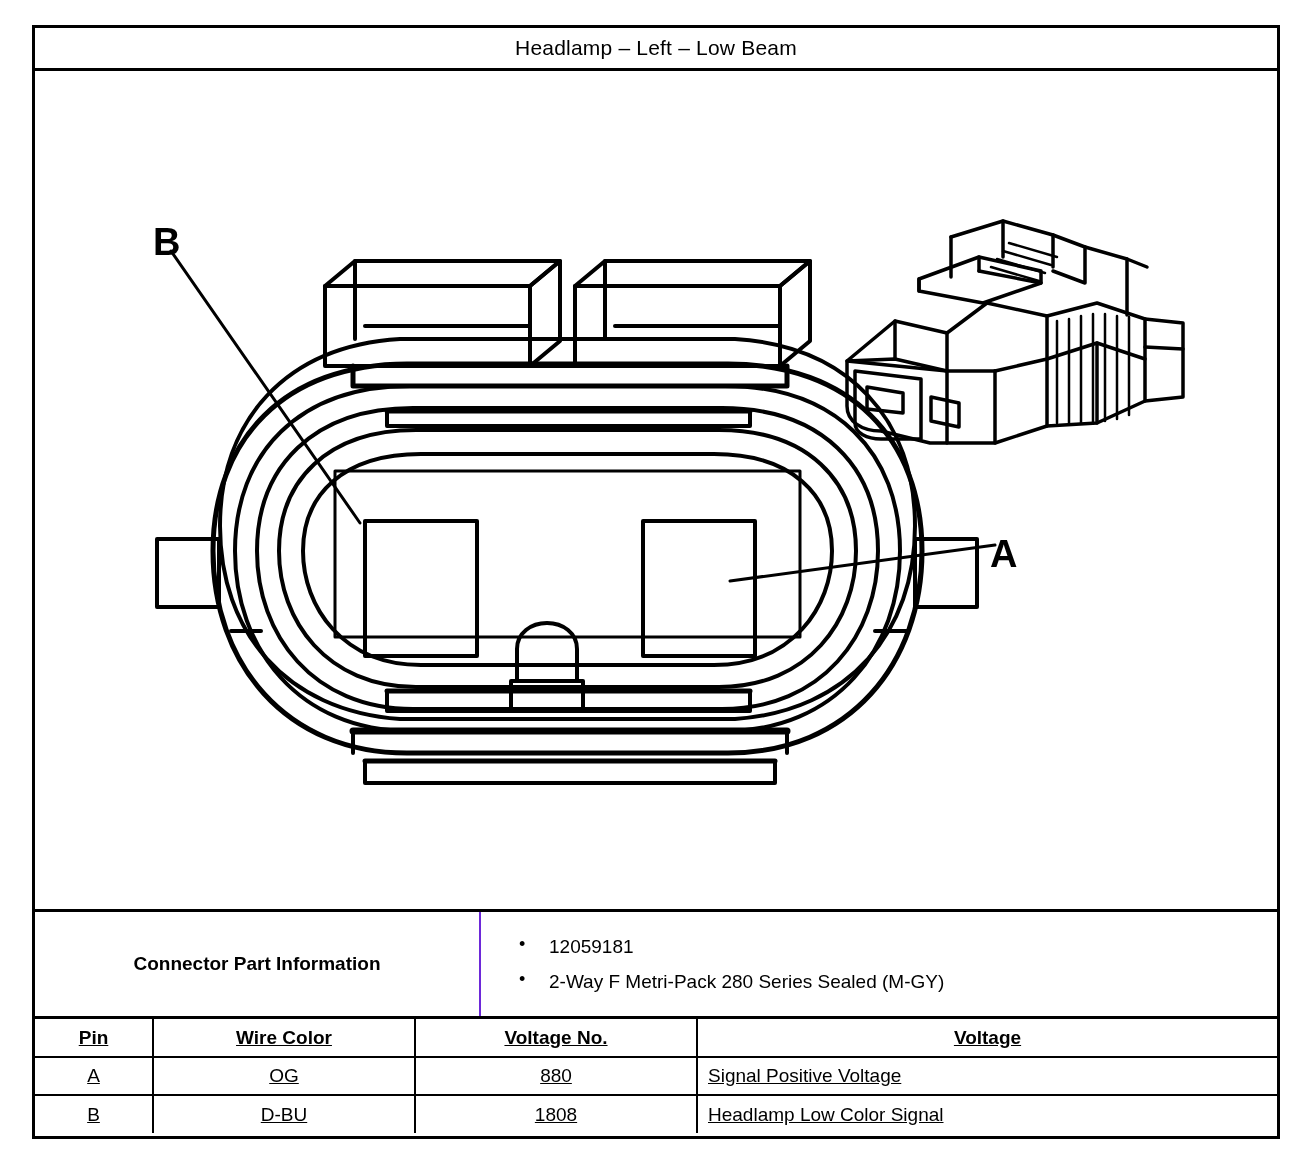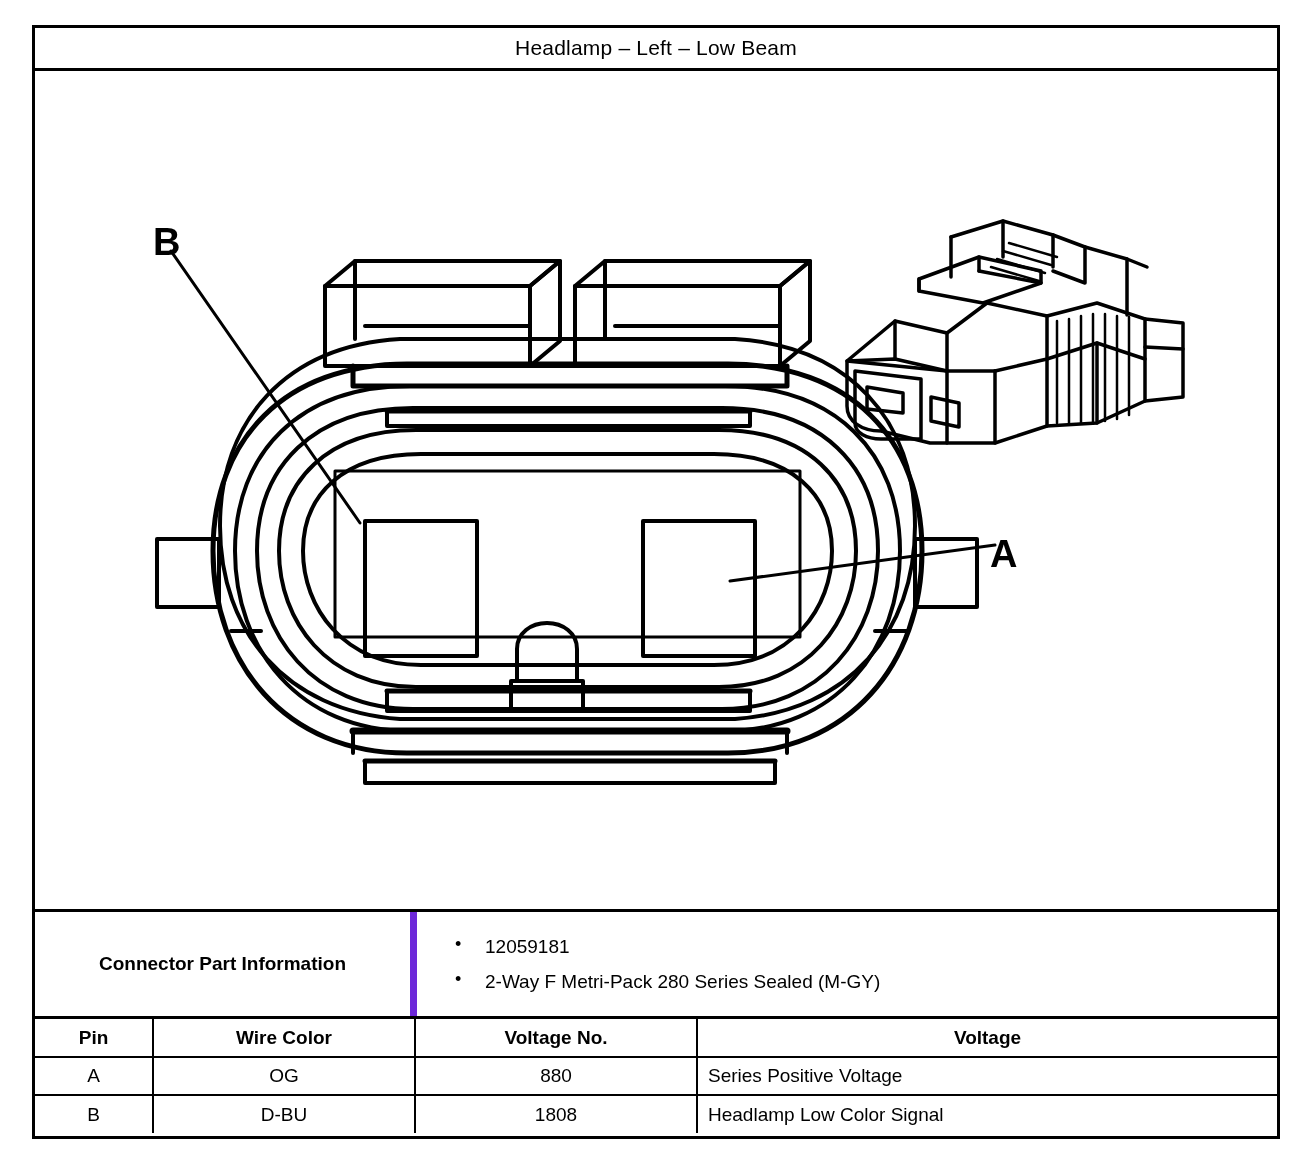--- a/index.html
+++ b/index.html
@@ -60,23 +60,23 @@
   #callout-b { left: 118px; top: 150px; }
   #callout-a { left: 955px; top: 462px; }
 
   .part-info {
     display: flex;
     flex-direction: row;
     border-bottom: 3px solid #000;
     min-height: 104px;
   }
   .part-info-label {
-    width: 382px;
-    box-sizing: border-box;
-    border-right: 7px solid #6d28d9;
+    width: 446px;
+    box-sizing: border-box;
+    border-right: 2px solid #6d28d9;
     display: flex;
     align-items: center;
     justify-content: center;
     font-size: 19px;
     font-weight: bold;
     text-align: center;
     padding: 4px 8px;
   }
   .part-info-list {
     flex: 1;
@@ -101,20 +101,21 @@
     position: absolute;
     left: -30px;
     top: 6px;
     font-size: 18px;
   }
 
   table.pins {
     border-collapse: collapse;
     width: 100%;
     table-layout: fixed;
+    text-decoration: underline;
   }
   table.pins th, table.pins td {
     border: 2px solid #000;
     font-size: 19px;
     height: 38px;
     padding: 2px 6px;
     box-sizing: border-box;
   }
   table.pins th {
     font-weight: bold;
@@ -263,21 +264,21 @@
           <th>Wire Color</th>
           <th>Voltage No.</th>
           <th>Voltage</th>
         </tr>
       </thead>
       <tbody>
         <tr>
           <td>A</td>
           <td>OG</td>
           <td>880</td>
-          <td>Series Positive Voltage</td>
+          <td>Signal Positive Voltage</td>
         </tr>
         <tr>
           <td>B</td>
           <td>D-BU</td>
           <td>1808</td>
           <td>Headlamp Low Color Signal</td>
         </tr>
       </tbody>
     </table>
 

